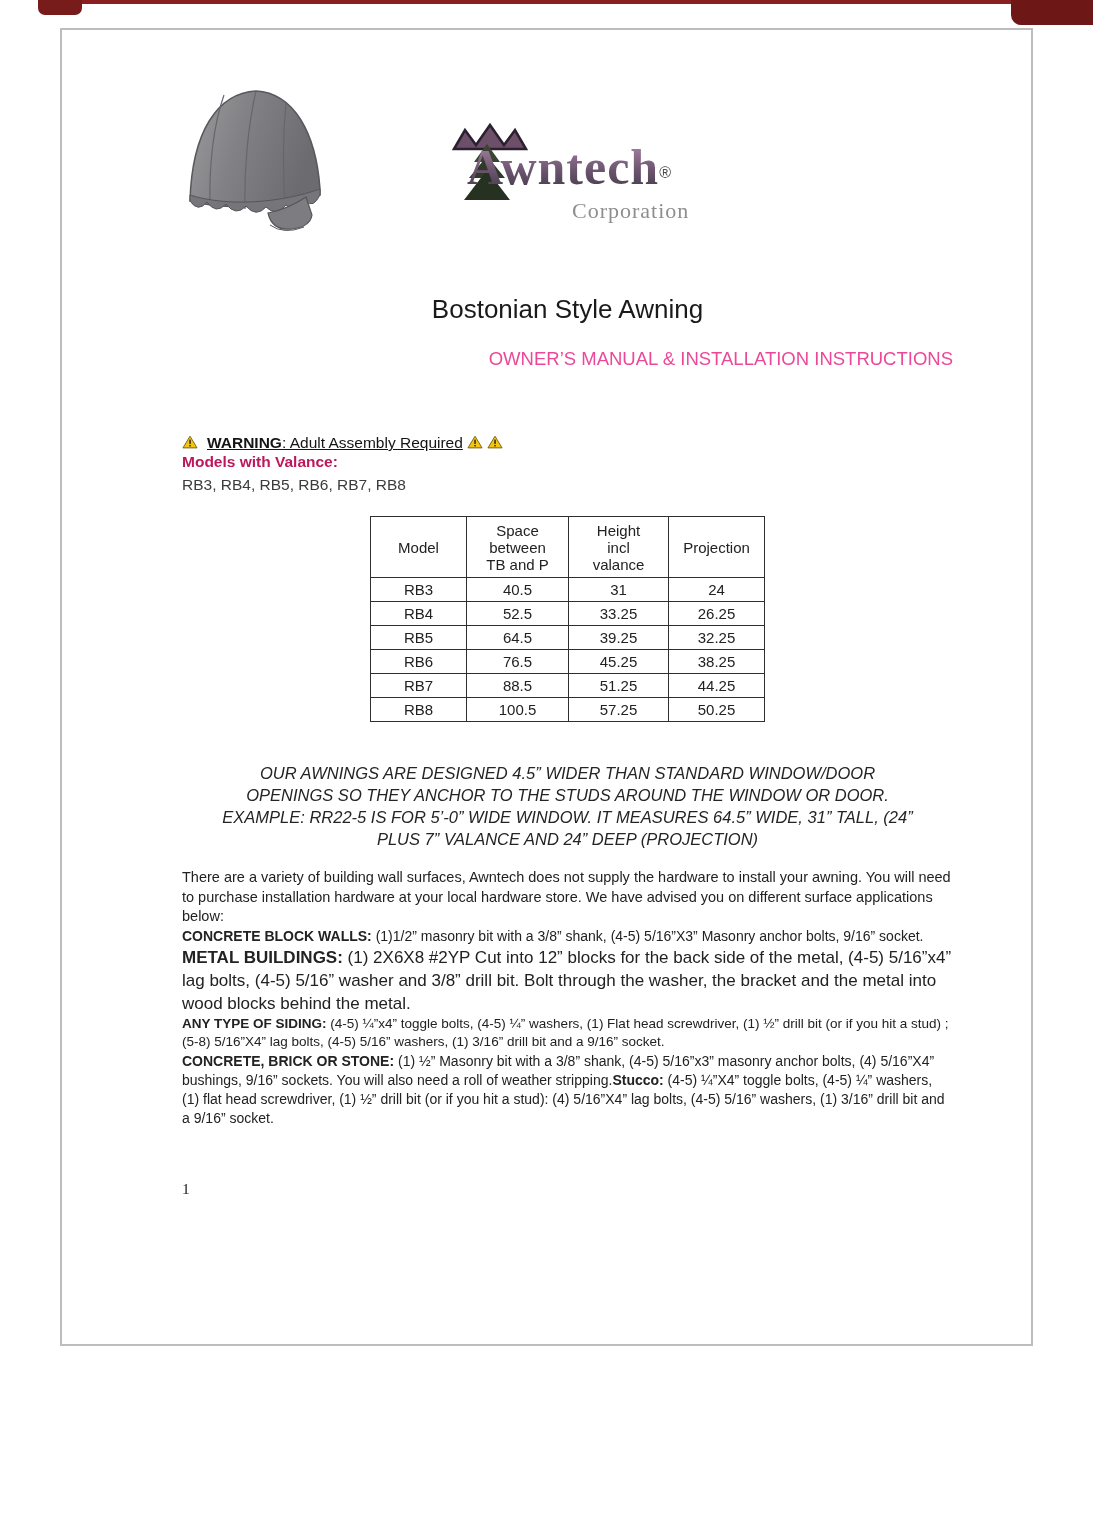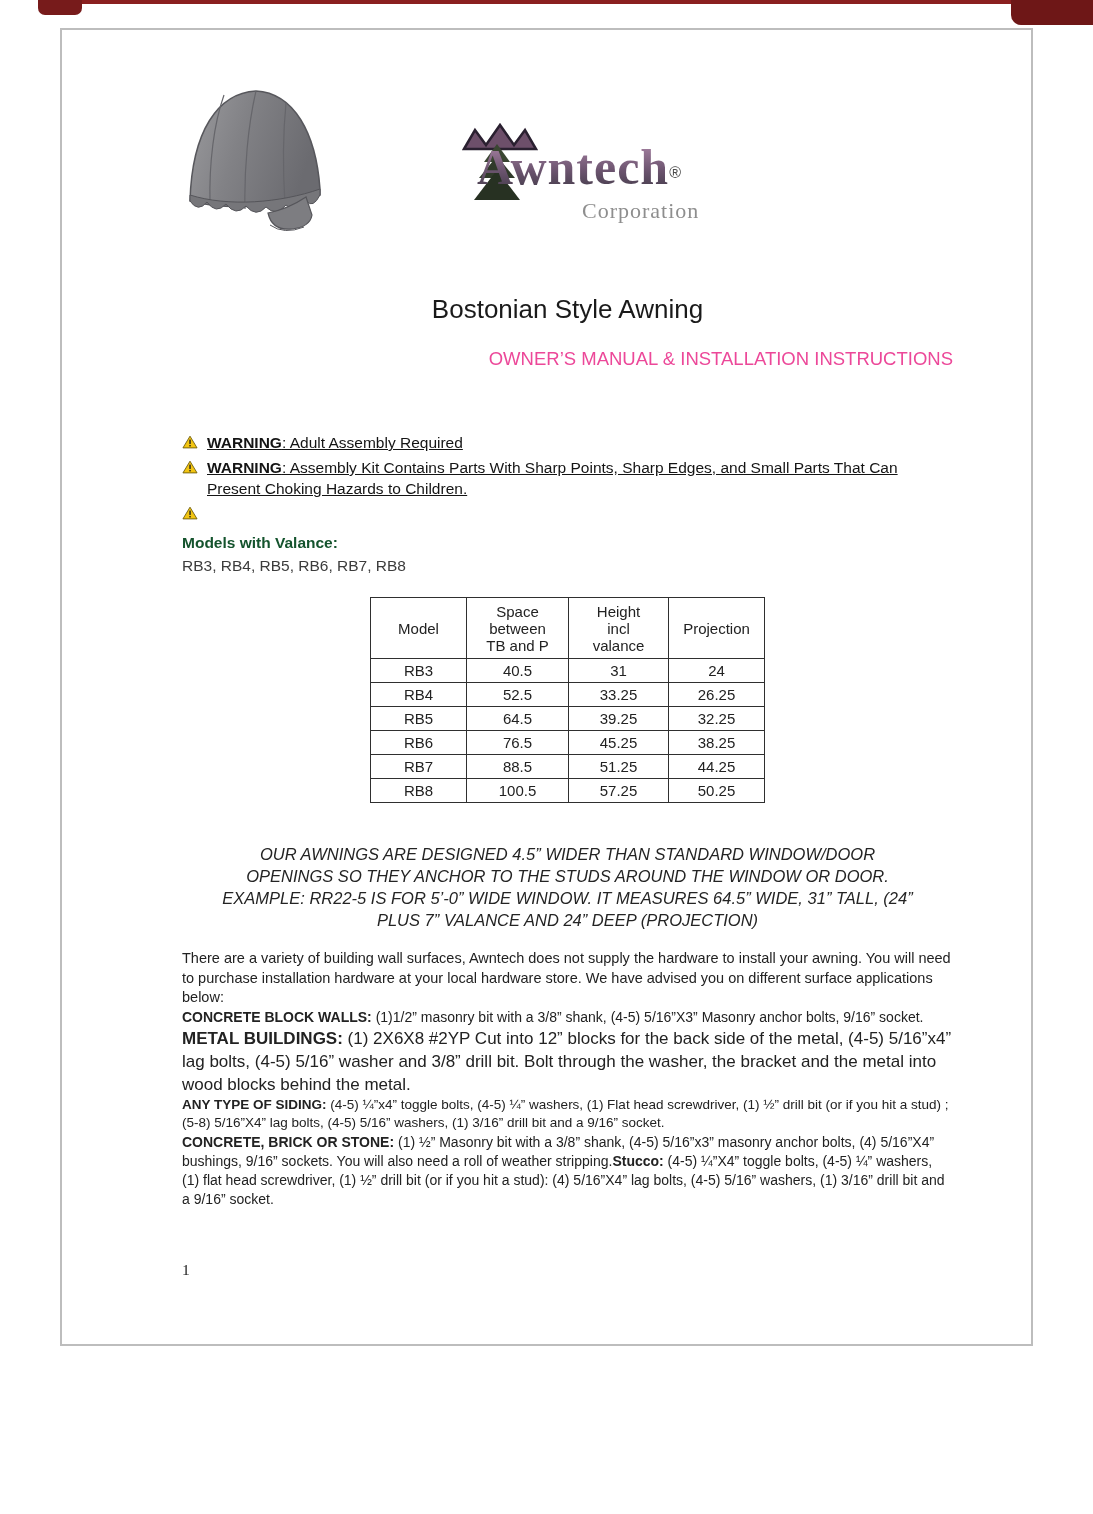--- a/index.html
+++ b/index.html
@@ -20,21 +20,21 @@
   .page-border {
     position: absolute; left: 60px; top: 28px;
     width: 973px; height: 1318px;
     border: 2px solid #bdbdbd;
     box-sizing: border-box;
     background: #ffffff;
   }
 
   
   .awning { position: absolute; left: 118px; top: 55px; }
-  .brand { position: absolute; left: 360px; top: 92px; width: 360px; height: 140px; }
+  .brand { position: absolute; left: 350px; top: 92px; width: 360px; height: 140px; }
   .crown { position: absolute; left: 38px; top: 0; }
   .tree  { position: absolute; left: 52px; top: 20px; }
   .brand-line { position: absolute; left: 55px; top: 16px; white-space: nowrap; }
   .brand-text {
     font-family: "Liberation Serif", serif;
     font-weight: bold;
     font-size: 50px;
     letter-spacing: 1px;
     color: #5d4b60;
     background: linear-gradient(180deg, #b18aac 0%, #6d5570 55%, #3c3743 100%);
@@ -48,27 +48,27 @@
     font-family: "Liberation Serif", serif;
     font-size: 22px; letter-spacing: 1px;
     color: #8e8e8e;
   }
 
   .content { position: relative; padding: 228px 78px 0 120px; }
 
   .doc-title { text-align: center; font-size: 26px; color: #1a1a1a; margin-top: 36px; }
   .doc-subtitle { text-align: right; font-size: 18.5px; margin-top: 23px; color: #ec4899; }
 
-  .warnings { margin-top: 62px; display: flex; flex-direction: column; gap: 4px; }
+  .warnings { margin-top: 62px; display: flex; flex-direction: row; gap: 4px; }
   .warning-row { display: flex; align-items: flex-start; gap: 9px; font-size: 15.5px; line-height: 21px; }
   .warn-svg { flex: 0 0 auto; margin-top: 3px; }
   .warn-text { text-decoration: underline; white-space: pre-line; color: #141414; }
   .warn-label { font-weight: bold; }
 
-  .models-heading { margin-top: 14px; font-weight: bold; font-size: 15.5px; color: #14532d; }
+  .models-heading { font-weight: bold; font-size: 15.5px; color: #be185d; }
   .models-list { margin-top: 5px; font-size: 15.5px; color: #3c3c3c; }
 
   .spec-table {
     margin: 22px auto 0;
     border-collapse: collapse;
     table-layout: fixed;
     font-size: 15px;
     color: #222;
   }
   .spec-table th, .spec-table td {
@@ -157,22 +157,20 @@
           <rect x="10.1" y="13.6" width="1.9" height="2" fill="#1c1c1c"></rect>
         </svg>
         <div class="warn-text"><span class="warn-label">WARNING</span><span>: Adult Assembly Required</span></div>
       </div>
       <div class="warning-row">
         <svg class="warn-svg" viewBox="0 0 22 19" width="16" height="14">
           <path d="M11 1.5 L20.7 17.6 H1.3 Z" fill="#f3c512" stroke="#6b5a08" stroke-width="1.2"></path>
           <rect x="10.1" y="6.2" width="1.9" height="6" fill="#1c1c1c"></rect>
           <rect x="10.1" y="13.6" width="1.9" height="2" fill="#1c1c1c"></rect>
         </svg>
-        <div class="warn-text"><span class="warn-label">WARNING</span><span>: Assembly Kit Contains Parts With Sharp Points, Sharp Edges, and Small Parts That  Can
-Present Choking Hazards to Children.</span></div>
       </div>
       <div class="warning-row">
         <svg class="warn-svg" viewBox="0 0 22 19" width="16" height="14">
           <path d="M11 1.5 L20.7 17.6 H1.3 Z" fill="#f3c512" stroke="#6b5a08" stroke-width="1.2"></path>
           <rect x="10.1" y="6.2" width="1.9" height="6" fill="#1c1c1c"></rect>
           <rect x="10.1" y="13.6" width="1.9" height="2" fill="#1c1c1c"></rect>
         </svg>
       </div>
     </div>
 

